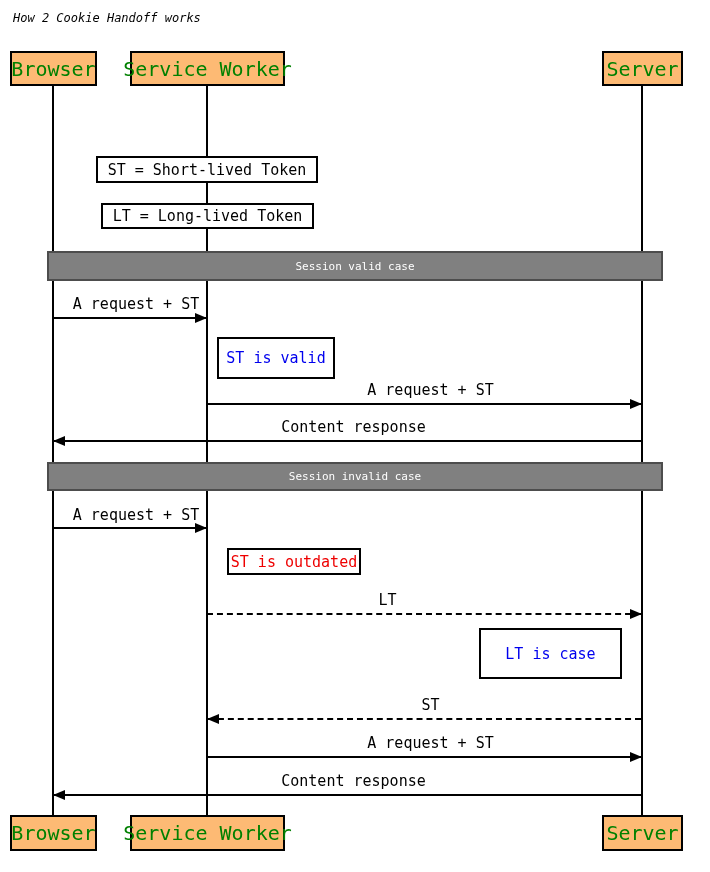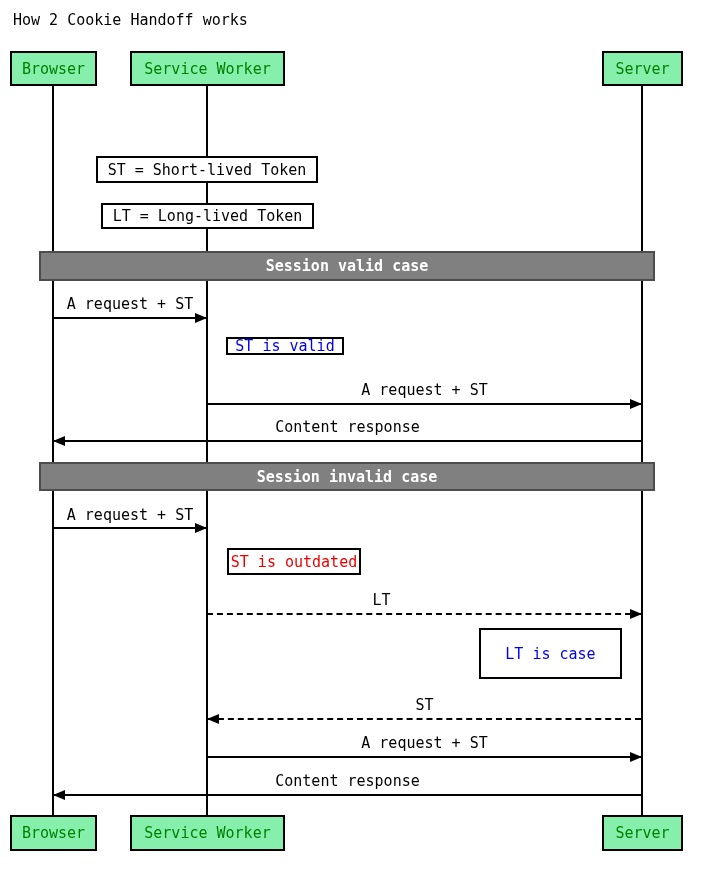--- a/index.html
+++ b/index.html
@@ -2,49 +2,49 @@
 <html><head>
 <meta charset="utf-8">
 <style>
   html,body{margin:0;padding:0;background:#ffffff;}
   #canvas{
     position:relative;width:710px;height:872px;background:#ffffff;
     font-family:"DejaVu Sans Mono","Liberation Mono",monospace;
     color:var(--line,#000);overflow:hidden;
   }
   .title{
-    position:absolute;left:13px;top:11px;font-size:15px;letter-spacing:0;
-    white-space:pre;color:#000;
+    position:absolute;left:13px;top:11px;font-size:12px;letter-spacing:0;
+    white-space:pre;color:#000;font-style:italic;
   }
   .lifeline{
     position:absolute;width:0;border-left:2px solid var(--line,#000);
   }
   .actor{
     position:absolute;box-sizing:border-box;border:2px solid var(--line,#000);
-    background:#86efac;color:var(--actor-text,#008000);font-size:15px;
+    background:#fdba74;color:var(--actor-text,#008000);font-size:20px;
     display:flex;align-items:center;justify-content:center;white-space:pre;
   }
   .note{
     position:absolute;box-sizing:border-box;border:2px solid var(--line,#000);
     background:#fff;font-size:15px;display:flex;flex-direction:column;
     align-items:center;justify-content:center;white-space:pre;line-height:22px;
   }
   .note.def{color:#000;}
   .note.info{color:var(--note-info,#0000ee);}
   .note.error{color:var(--note-error,#ee0000);}
   .divider{
     position:absolute;box-sizing:border-box;
     background:var(--section-fill,#808080);
     border:2px solid var(--section-border,#4d4d4d);
-    color:var(--section-text,#fff);font-size:15px;font-weight:bold;
-    display:flex;align-items:center;justify-content:center;white-space:pre;
+    color:var(--section-text,#fff);font-size:11px;font-weight:normal;
+    display:flex;align-items:center;justify-content:center;white-space:pre;margin-left:8px;
   }
   .msg-label{
     position:absolute;height:20px;line-height:20px;font-size:15px;
-    text-align:center;white-space:pre;color:#000;
+    text-align:center;white-space:pre;color:#000;margin-left:6px;
   }
   .msg-line{
     position:absolute;height:0;border-top:2px solid var(--line,#000);
   }
   .msg-line.dashed{border-top-style:dashed;}
   .head{
     position:absolute;width:0;height:0;top:-6px;
     border-top:5px solid transparent;border-bottom:5px solid transparent;
   }
   .head-right{right:-1px;border-left:12px solid var(--line,#000);}
@@ -68,21 +68,21 @@
   <div class="note def" style="left:101px;top:203px;width:213px;height:26px">LT = Long-lived Token</div>
   <div class="note def" style="left:96px;top:156px;width:222px;height:27px">ST = Short-lived Token</div>
 
   <div class="divider" style="left:39px;top:251px;width:616px;height:30px">Session valid case</div>
 
   <div class="msg-label" style="left:53px;top:294px;width:154px">A request + ST</div>
   <div class="msg-line" style="left:53px;top:317px;width:153px">
       <span class="head head-right"></span>
     </div>
 
-  <div class="note info" style="left:226px;top:337px;width:118px;height:18px">ST is valid</div>
+  <div class="note info" style="left:217px;top:337px;width:118px;height:42px">ST is valid</div>
 
   <div class="msg-label" style="left:207px;top:380px;width:435px">A request + ST</div>
   <div class="msg-line" style="left:207px;top:403px;width:434px">
       <span class="head head-right"></span>
     </div>
 
   <div class="msg-label" style="left:53px;top:417px;width:589px">Content response</div>
   <div class="msg-line" style="left:54px;top:440px;width:588px">
       <span class="head head-left"></span>
     </div>

